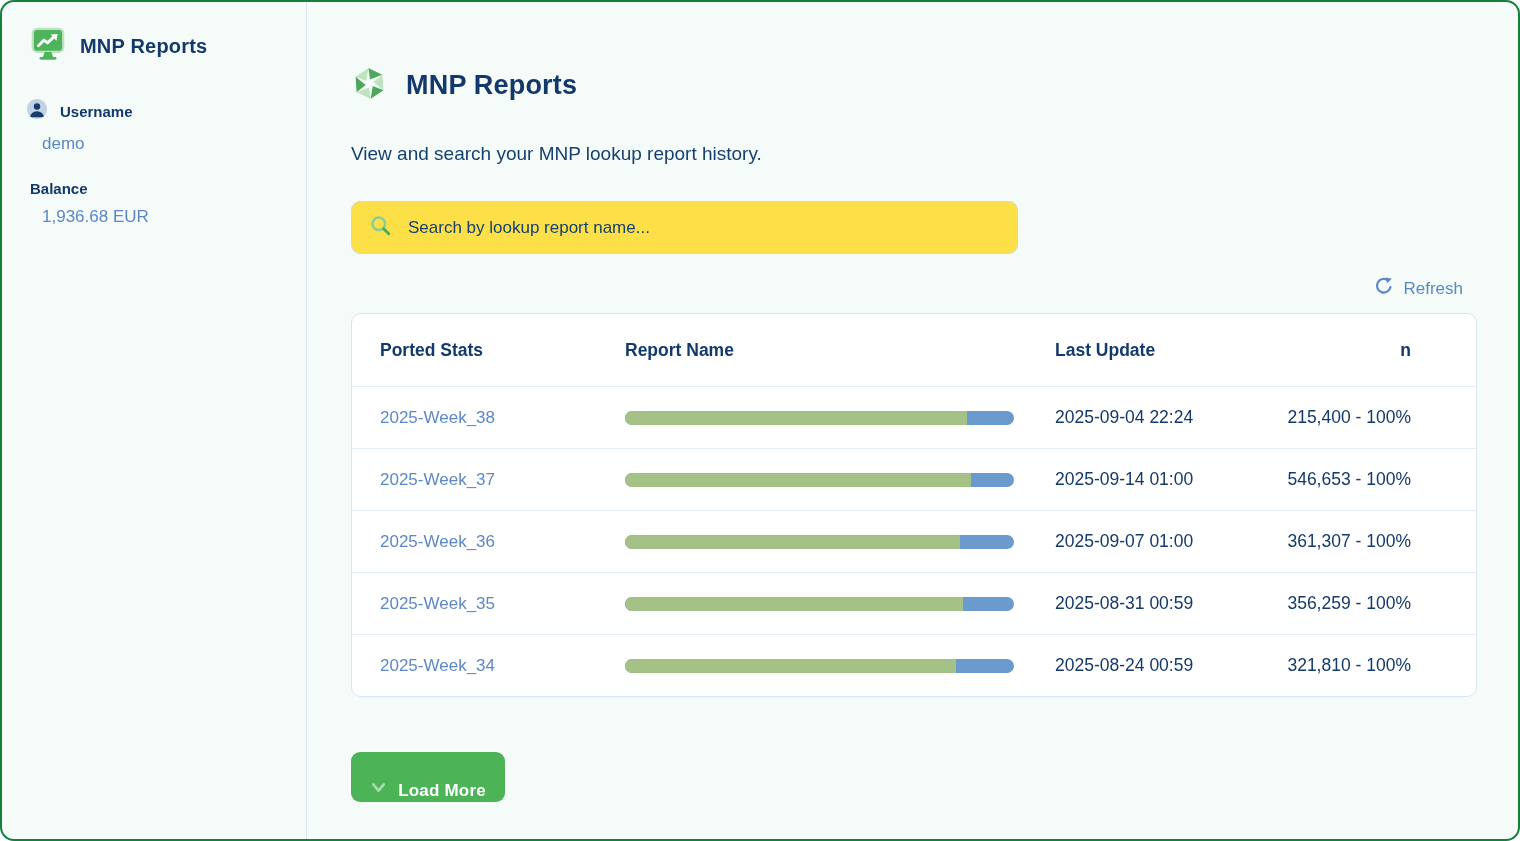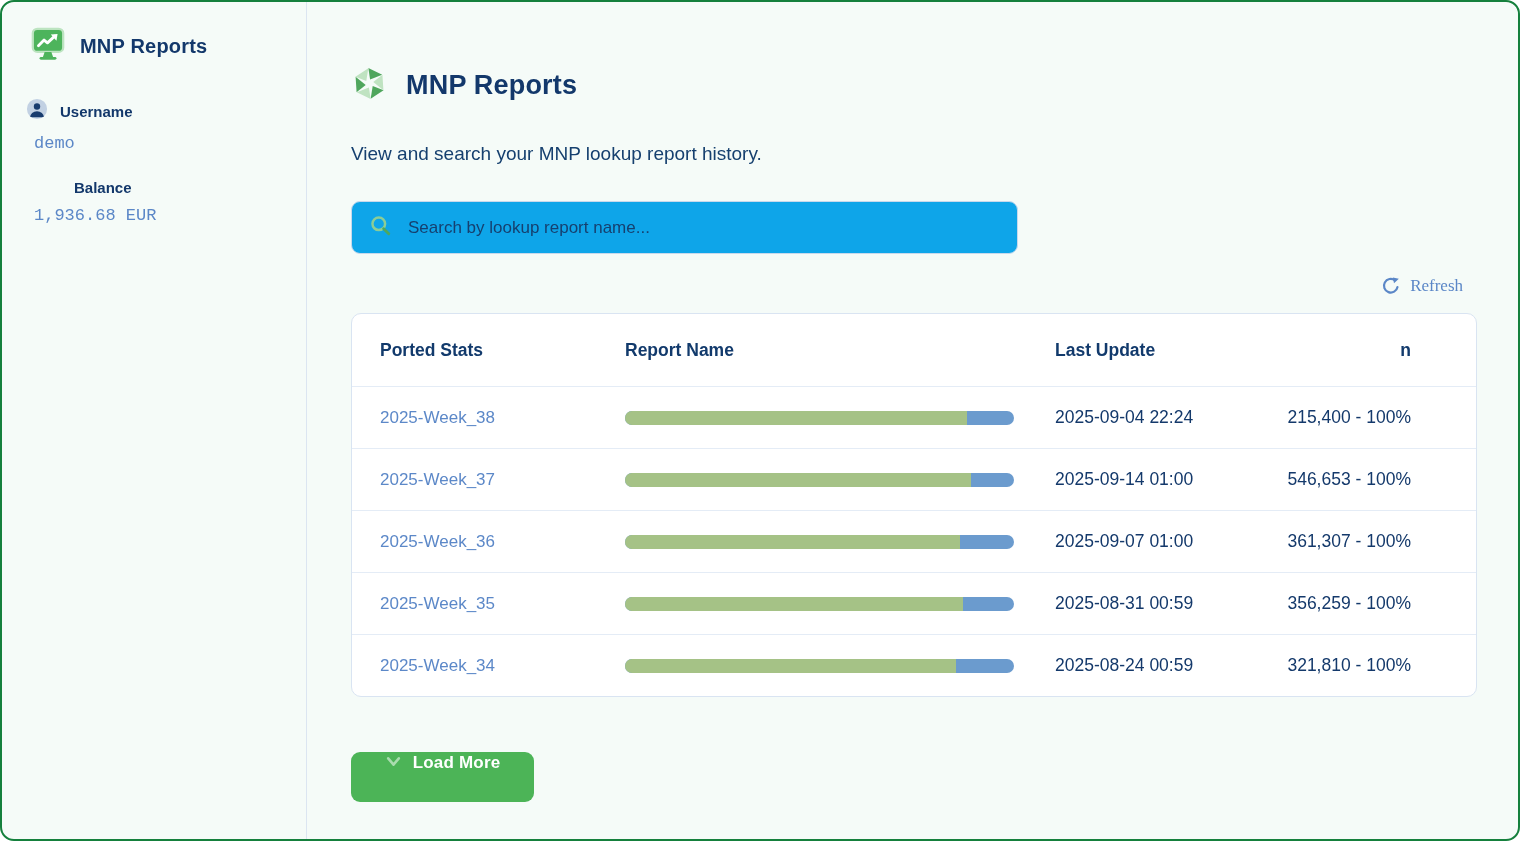--- a/index.html
+++ b/index.html
@@ -7,64 +7,64 @@
     position:relative; width:1520px; height:841px; box-sizing:border-box;
     border:2px solid #15803d; border-radius:14px; background:#f5fbf8;
     overflow:hidden; display:flex; color:#14396b;
   }
   
   .sidebar { width:305px; box-sizing:border-box; border-right:1px solid #dbe5f1; padding-top:24px; flex-shrink:0; }
   .brand { display:flex; align-items:center; gap:14px; padding:0 28px; }
   .brand-title { font-size:20px; font-weight:700; color:#13386b; letter-spacing:.2px; }
   .user-label-row { display:flex; align-items:center; gap:12px; padding:0 24px; margin-top:32px; }
   .side-label { font-size:15px; font-weight:700; color:#13386b; }
-  .side-value { padding:0 32px; margin-top:10px; font-size:17px; color:#5b87c7;font-family:Liberation Mono, monospace; }
-  .balance-label { padding:0 28px; margin-top:26px;margin-left:44px; }
+  .side-value { padding:0 40px; margin-top:10px; font-size:17px; color:#5b87c7; }
+  .balance-label { padding:0 28px; margin-top:26px; }
   .nav { margin-top:40px; }
   .nav-item {
     height:62px; display:flex; align-items:center; box-sizing:border-box;
     background:#d4ecdf; border-left:6px solid #0e305f; padding-left:22px;
     font-size:17px; font-weight:700; color:#13386b; cursor:pointer;
   }
   
   .main { flex:1; padding:50px 0 0 44px; box-sizing:border-box; }
   .page-header { display:flex; align-items:center; gap:18px; }
   .page-title { font-size:27px; font-weight:700; color:#13386b; letter-spacing:.2px; }
   .page-subtitle { margin-top:24px; font-size:19px; color:#16406f; }
   .search-wrap {
     margin-top:36px; width:667px; height:53px; box-sizing:border-box;
-    background:#0ea5e9; border:1px solid #c8d9ec; border-radius:9px;
+    background:#fde047; border:1px solid #c8d9ec; border-radius:9px;
     display:flex; align-items:center; gap:14px; padding:0 17px;
   }
   .search-wrap input {
     flex:1; border:none; outline:none; background:transparent;
     font-family:"Liberation Sans", sans-serif; font-size:17px; color:#16406f;
   }
   .search-wrap input::placeholder { color:#16406f; opacity:1; }
   .toolbar { width:1126px; display:flex; justify-content:flex-end; margin-top:22px; }
-  .refresh { display:flex; gap:9px; color:#5b87c7; font-size:17px; cursor:pointer; padding-right:14px;font-family:Liberation Serif, serif; }
+  .refresh { display:flex; align-items:center; gap:9px; color:#5b87c7; font-size:17px; cursor:pointer; padding-right:14px; }
   
   .table-card {
     margin-top:12px; width:1126px; box-sizing:border-box;
     background:#ffffff; border:1px solid #d9e4f2; border-radius:10px; overflow:hidden;
   }
   .t-row { display:grid; grid-template-columns:245px 430px 230px 1fr; align-items:center; padding:0 28px; }
   .t-head { height:72px; font-size:17.5px; font-weight:700; color:#123a6c; }
   .t-data { height:61px; border-top:1px solid #e4ecf6; font-size:17.5px; }
   .col-n { text-align:right; padding-right:37px; }
   .report-link { color:#5c88c8; font-size:17px; cursor:pointer; }
   .bar { width:389px; height:14px; border-radius:7px; background:#6b9bce; overflow:hidden; }
   .bar-fill { height:100%; background:#a5c286; }
   .cell-date, .cell-n { color:#14396b; }
   
   .load-more {
-    margin-top:55px; width:183px; height:50px; border:none; border-radius:9px;
+    margin-top:55px; width:154px; height:50px; border:none; border-radius:9px;
     background:#4cb457; color:#ffffff; font-family:"Liberation Sans", sans-serif;
     font-size:17px; font-weight:600; letter-spacing:.2px;
-    display:flex; align-items:flex-start; justify-content:center; gap:11px; cursor:pointer;
+    display:flex; align-items:flex-end; justify-content:center; gap:11px; cursor:pointer;
   }
 </style>
 </head>
 <body>
 
 <div class="app">
 
   <aside class="sidebar">
     <div class="brand">
       <span>

